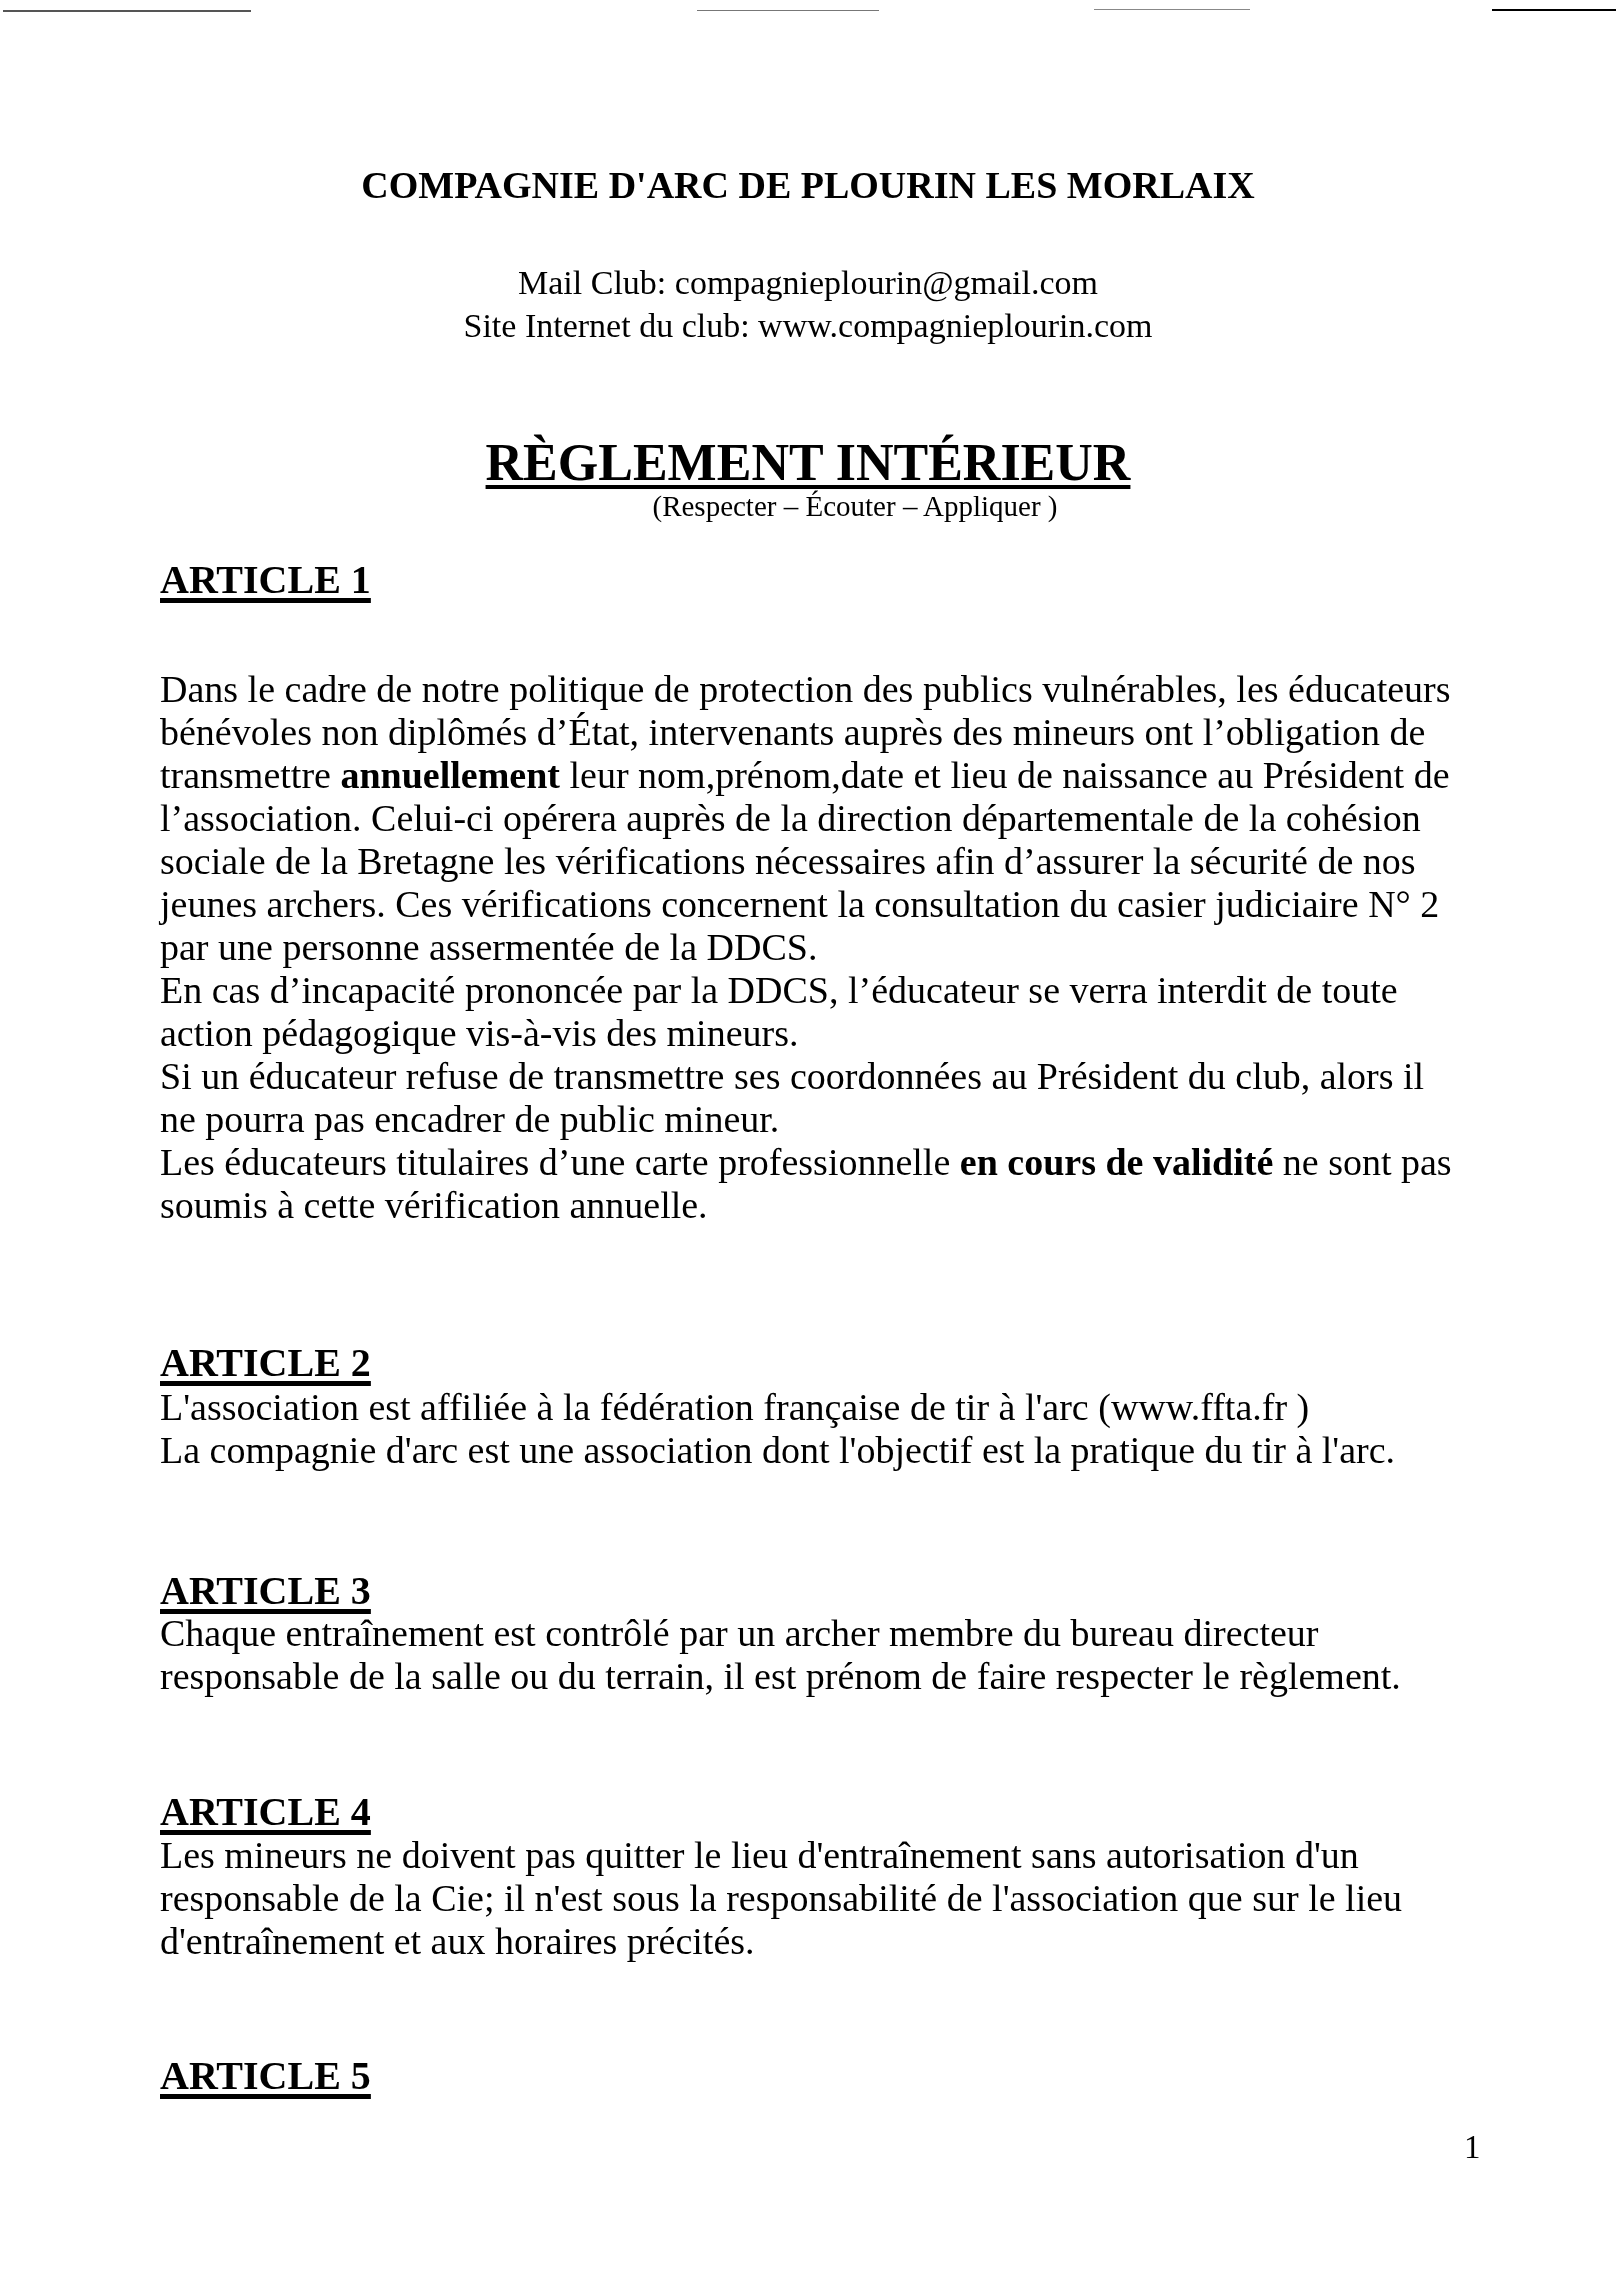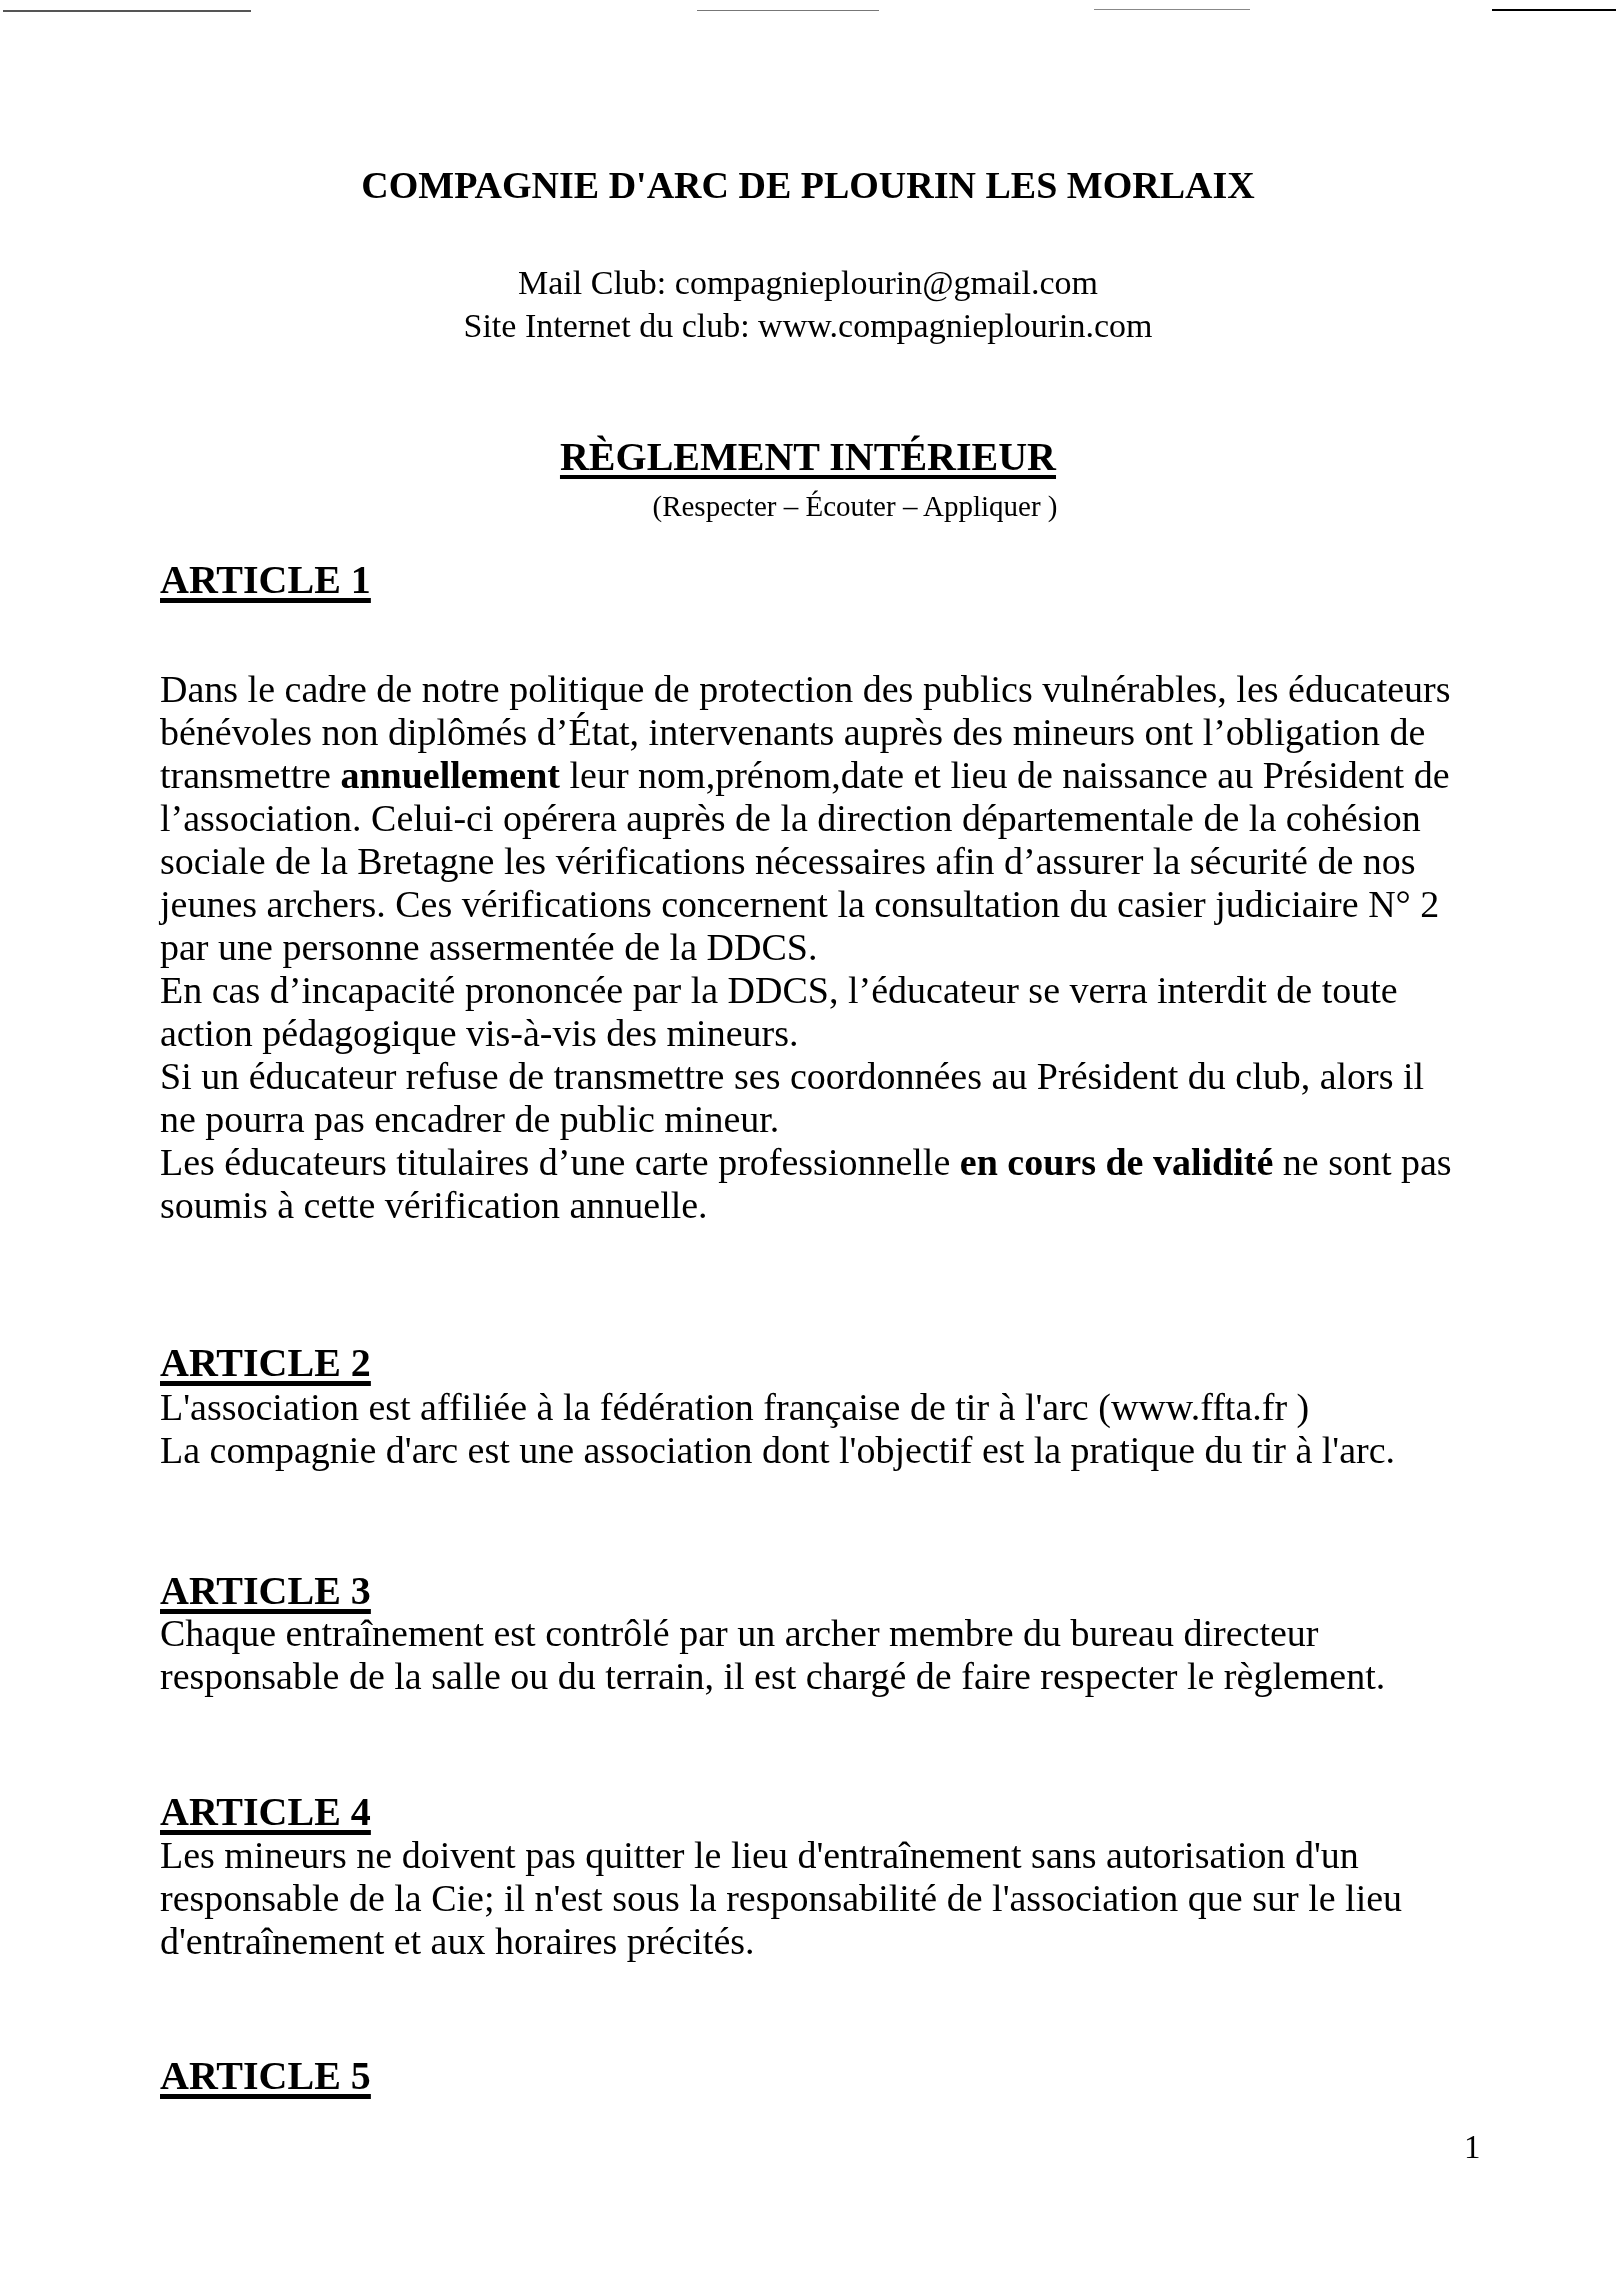--- a/index.html
+++ b/index.html
@@ -11,21 +11,21 @@
   .abs { position: absolute; }
   .title {
     left: 0; width: 1616px; top: 163px; text-align: center;
     font-weight: bold; font-size: 38px; letter-spacing: 0px;
   }
   .contact {
     left: 0; width: 1616px; text-align: center; font-size: 34px;
   }
   .reg-title {
     left: 0; width: 1616px; top: 433px; text-align: center;
-    font-weight: bold; font-size: 40px;
+    font-weight: bold; font-size: 52px;
   }
   .reg-title span { text-decoration: underline; text-decoration-thickness: 3.9px; text-underline-offset: 5.2px; }
   .reg-sub { left: 0; width: 1616px; top: 490px; text-align: center; font-size: 29px; padding-left: 47px; }
   .article-h {
     left: 160px; font-weight: bold; font-size: 40px;
     text-decoration: underline; text-decoration-thickness: 4.6px; text-underline-offset: 5.2px;
   }
   .para { left: 160px; width: 1316px; font-size: 38px; line-height: 43px; }
   .para p { margin: 0; white-space: nowrap; }
   .page-num { left: 1464px; top: 2129px; font-size: 33px; }
@@ -64,21 +64,21 @@
 
 <div class="abs article-h" style="top:1339px;">ARTICLE 2</div>
 <div class="abs para" style="top:1386px;">
   <p>L'association est affiliée à la fédération française de tir à l'arc (www.ffta.fr )</p>
   <p>La compagnie d'arc est une association dont l'objectif est la pratique du tir à l'arc.</p>
 </div>
 
 <div class="abs article-h" style="top:1567px;">ARTICLE 3</div>
 <div class="abs para" style="top:1612px;">
   <p>Chaque entraînement est contrôlé par un archer membre du bureau directeur</p>
-  <p>responsable de la salle ou du terrain, il est chargé de faire respecter le règlement.</p>
+  <p>responsable de la salle ou du terrain, il est prénom de faire respecter le règlement.</p>
 </div>
 
 <div class="abs article-h" style="top:1788px;">ARTICLE 4</div>
 <div class="abs para" style="top:1834px;">
   <p>Les mineurs ne doivent pas quitter le lieu d'entraînement sans autorisation d'un</p>
   <p>responsable de la Cie; il n'est sous la responsabilité de l'association que sur le lieu</p>
   <p>d'entraînement et aux horaires précités.</p>
 </div>
 
 <div class="abs article-h" style="top:2052px;">ARTICLE 5</div>

